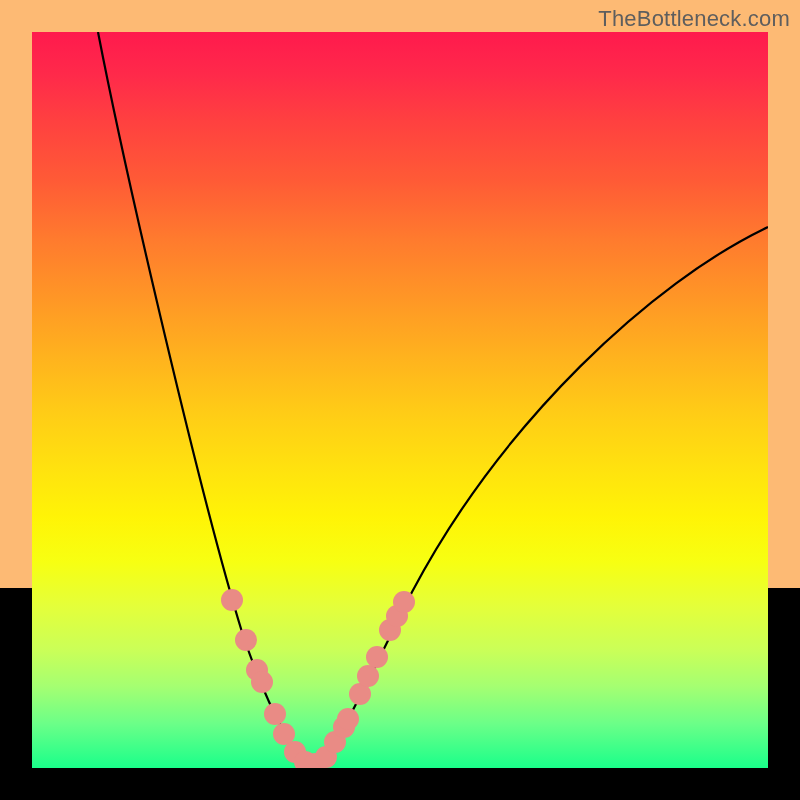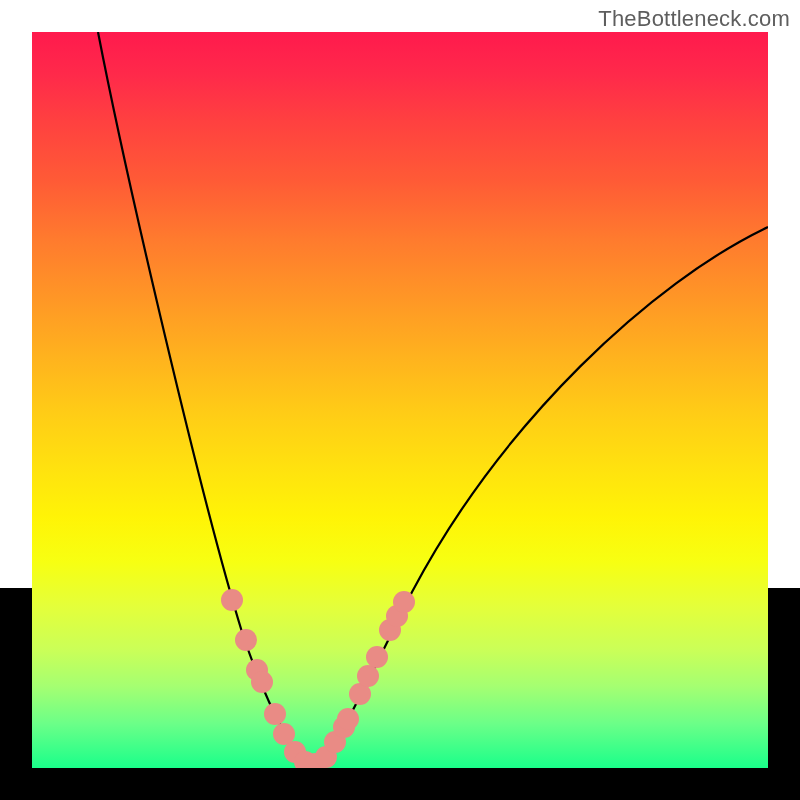--- a/index.html
+++ b/index.html
@@ -10,21 +10,21 @@
     background: #000;
     overflow: hidden;
     font-family: Arial, Helvetica, sans-serif;
   }
   .frame {
     position: absolute;
     top: 0;
     left: 0;
     width: 800px;
     height: 588px;
-    background: #ffffff;
+    background: #fdba74;
   }
   .plot {
     position: absolute;
     top: 32px;
     left: 32px;
     width: 736px;
     height: 736px;
     overflow: hidden;
   }
   .gradient {

